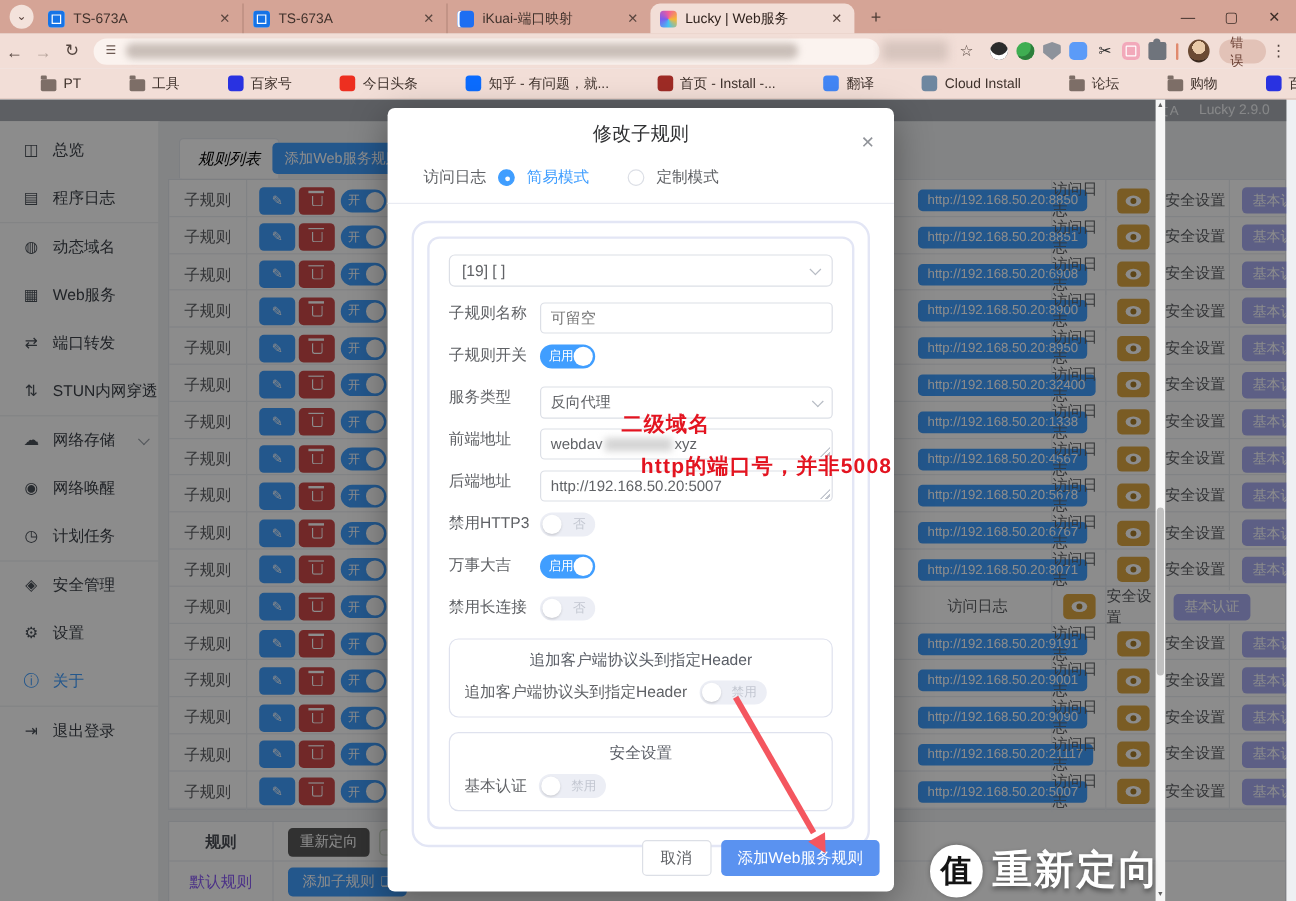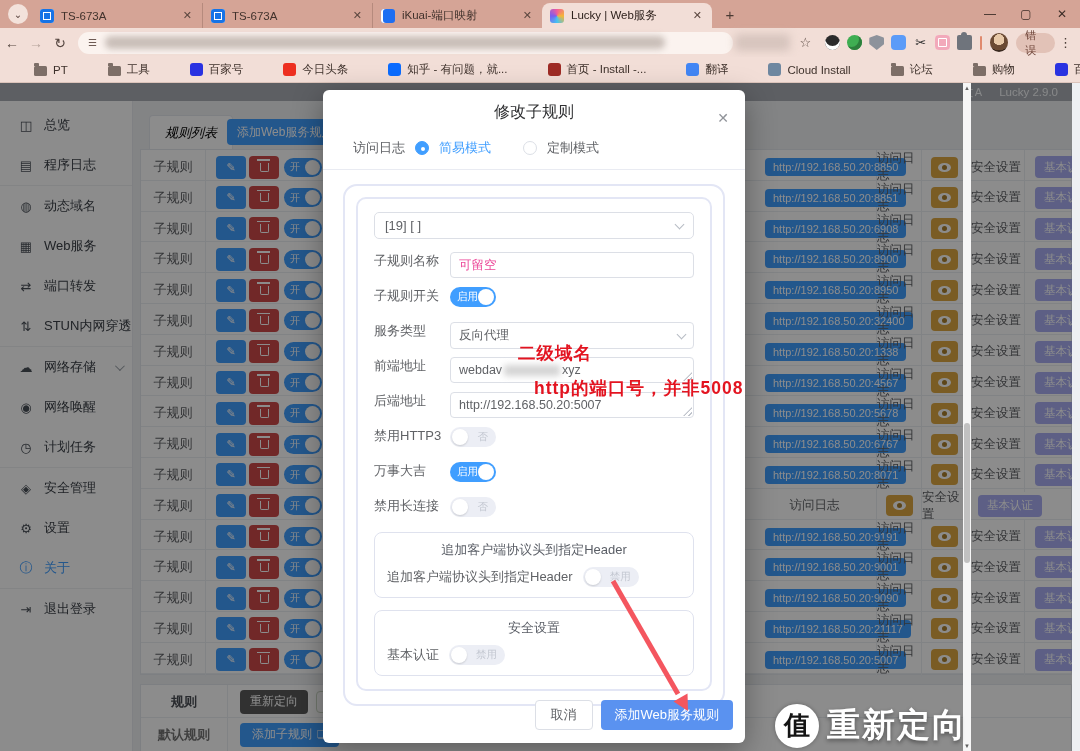--- a/index.html
+++ b/index.html
@@ -86,21 +86,21 @@
   .btn-eye { width:27px; height:21px; background:#dfa843; border-radius:4px; display:flex; align-items:center; justify-content:center; }
   .eye { width:13px; height:9px; background:#fff; border-radius:50%; position:relative; }
   .eye::after { content:''; position:absolute; left:4px; top:2px; width:5px; height:5px; background:#a97f2c; border-radius:50%; }
   .rc-auth { padding-left:10px; }
   .btn-auth { height:22px; padding:0 9px; background:#a9aef2; border-radius:4px; color:#fff; font-size:11.5px; display:flex; align-items:center; white-space:nowrap; }
 
   .bottom-card { position:absolute; left:7px; top:583px; width:932px; background:#fff; border:1px solid #e4e7ed; }
   .brow { display:grid; grid-template-columns:87px 1fr; height:33px; border-bottom:1px solid #eceef3; align-items:center; position:relative; }
   .brow:last-child { height:67px; border-bottom:none; align-items:flex-start; }
   .bc-label { text-align:center; font-size:13px; color:#4a4e55; font-weight:bold; border-right:1px solid #eceef3; height:100%; display:flex; align-items:center; justify-content:center; }
-  .bc-label.normal { font-weight:bold; color:#737373; }
+  .bc-label.normal { font-weight:normal; color:#8b5cf6; }
   .bc-acts { display:flex; align-items:center; gap:8px; padding-left:12px; height:33px; }
   .btn-dark { height:24px; padding:0 10px; background:#5a5a5a; border-radius:4px; color:#fff; font-size:12px; display:flex; align-items:center; }
   .tag-proto { height:22px; padding:0 8px; border:1px solid #cdd9c6; border-radius:4px; font-size:11.5px; color:#5c6b55; background:#fff; display:flex; align-items:center; }
   .btn-addsub { height:24px; padding:0 12px; background:#409eff; border-radius:4px; color:#fff; font-size:12px; display:flex; align-items:center; gap:5px; }
   .b-right { position:absolute; left:0; top:32px; width:100%; height:34px; }
 
   .dim { position:absolute; left:0; top:0; width:1072px; height:668px; background:rgba(0,0,0,.45); z-index:5; }
 
   .pg-scrollbar { position:absolute; right:0; top:0; width:8px; height:668px; background:#f6f6f6; z-index:6; }
   .pg-scrollbar .arr { position:absolute; left:0; width:8px; text-align:center; font-size:6px; color:#606060; }
@@ -118,21 +118,21 @@
   .m-mode .opt.sel { color:#409eff; }
   .m-div { height:1px; background:#e9ebf2; margin:12px 0 0; }
   .m-outer { margin:14px 20px 0; height:522px; border:2px solid #e3e6f5; border-radius:14px; }
   .m-inner { margin:11px; height:494px; border:2px solid #e3e6f5; border-radius:10px; padding:13px 16px; overflow:hidden; }
   .m-select { height:27px; border:1px solid #dcdfe6; border-radius:5px; display:flex; align-items:center; padding:0 10px; color:#606266; margin-bottom:13px; }
   .m-select .sp { flex:1; }
   .chev-d { width:7px; height:7px; border-right:1.4px solid #b7bcc4; border-bottom:1.4px solid #b7bcc4; transform:rotate(45deg); margin-top:-3px; }
   .frow { display:flex; height:26px; margin-bottom:9px; }
   .frow > label { width:76px; flex:none; font-size:13px; color:#606266; }
   .inp { flex:1; height:26px; border:1px solid #dcdfe6; border-radius:4px; display:flex; align-items:center; padding:0 8px; position:relative; font-size:12.5px; }
-  .inp .ph { color:#ec4899; }
+  .inp .ph { color:#737373; }
   .resizer { position:absolute; right:1px; bottom:1px; width:9px; height:9px; background:repeating-linear-gradient(-45deg, transparent 0 2px, #c0c4cc 2px 3.5px); clip-path:polygon(100% 0,100% 100%,0 100%); }
   .sw { height:20px; border-radius:10px; position:relative; font-size:10.5px; display:flex; align-items:center; }
   .sw-on { width:46px; background:#409eff; color:#fff; padding-left:7px; }
   .sw-on .knob { position:absolute; right:2px; top:2px; width:16px; height:16px; background:#fff; border-radius:50%; }
   .sw-off { background:#eceef5; color:#c3c7d1; justify-content:flex-end; padding-right:8px; }
   .sw-off .knob { position:absolute; left:2px; top:2px; width:16px; height:16px; background:#fff; border-radius:50%; box-shadow:0 1px 2px rgba(0,0,0,.15); }
   .w46 { width:46px; } .w56 { width:56px; }
   .m-box { border:1px solid #dfe2ee; border-radius:8px; padding:8px 12px 10px; margin-bottom:12px; }
   .m-box .bx-title { text-align:center; font-size:13px; color:#5a5e66; margin-bottom:8px; }
   .m-box .bx-row { display:flex; align-items:center; gap:10px; font-size:13px; }

